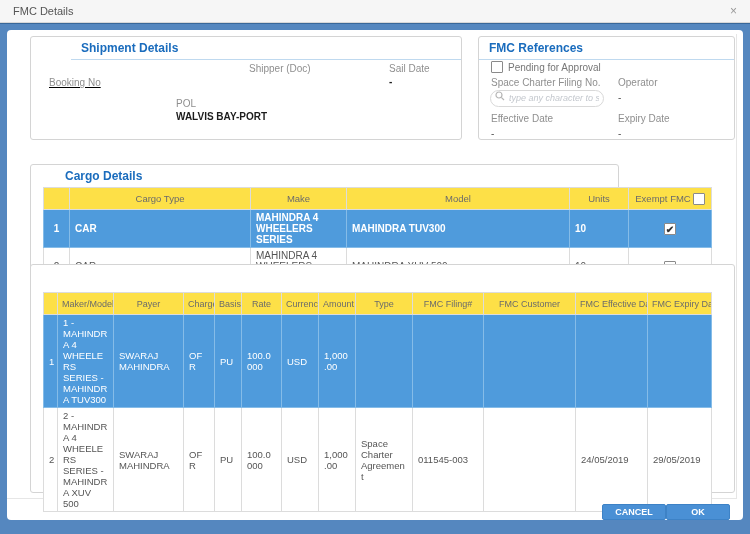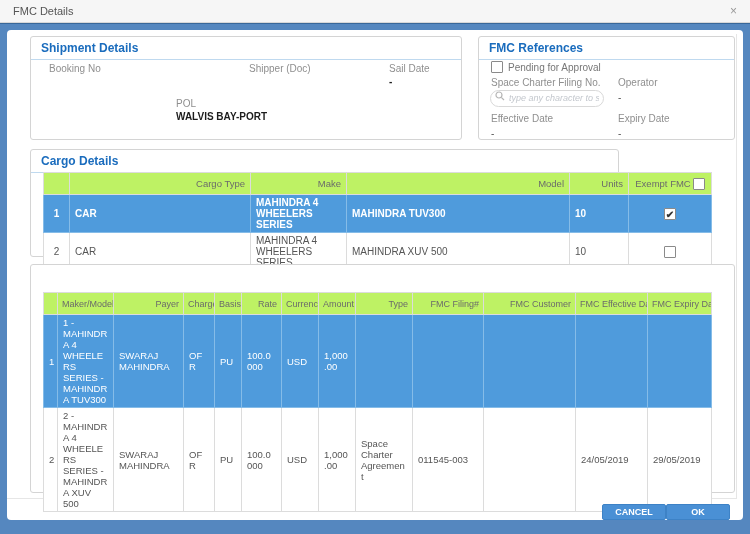--- a/index.html
+++ b/index.html
@@ -26,23 +26,23 @@
   }
   .content-right-line { position:absolute; top:4px; bottom:22px; right:6px; width:0; border-right:1px solid #e6e6e6; }
   .content-bottom-line { position:absolute; top:468px; left:0; right:6px; height:0; border-bottom:1px solid #e6e6e6; }
 
   
   .box { position:absolute; background:#fff; border:1px solid #d4d4d4; border-radius:3px; }
   .box-heading {
     font-size:12px; font-weight:bold; color:#1a6cbd;
     padding:4px 10px 4px 10px; border-bottom:1px solid #bfd9ef;
   }
-  #box-shipment { left:23px; top:6px;  width:432px; height:104px; }
+  #box-shipment { left:23px; top:6px;  width:432px; height:104px;padding-left:40px; }
   #box-fmcref   { left:471px; top:6px; width:257px; height:104px; }
-  #box-cargo    { left:23px; top:119px; width:589px; height:108px; }
+  #box-cargo    { left:23px; top:134px; width:589px; height:108px;padding-left:24px; }
   #box-filing   { left:23px; top:234px; width:705px; height:229px; }
 
   
   .fld { position:absolute; }
   .fld .lbl { font-size:10px; color:#8f8f8f; white-space:nowrap; }
   .fld .val { font-size:10px; color:#1c1c1c; font-weight:bold; margin-top:2px; white-space:nowrap; }
   .fld .val-plain { font-size:10px; color:#555; margin-top:4px; }
 
   
   .cb {
@@ -60,21 +60,21 @@
     padding:0 4px 0 18px; font-size:9px; color:#555; outline:none;
     font-family:"Liberation Sans", sans-serif;
   }
   .search-wrap input::placeholder { color:#c3c7cd; font-style:italic; }
   .search-wrap svg { position:absolute; left:5px; top:3.5px; }
 
   
   table { border-collapse:collapse; table-layout:fixed; position:absolute; background:#fff; }
   th, td { border:1px solid #dcdcdc; font-weight:normal; overflow:hidden; }
   th {
-    background:#bef264; color:#6b6b6b; text-align:right; font-size:9.5px;
+    background:#fde047; color:#6b6b6b; text-align:center; font-size:9.5px;
     padding:2px 5px; white-space:nowrap; height:22px;
   }
   td { font-size:9.5px; color:#555; padding:2px 5px; vertical-align:middle; word-wrap:break-word; }
   tr.sel td { background:#4f9bdc; color:#ffffff; border-color:#85bce8; }
   #cargo-table { left:12px; top:22px; width:668px; }
   #cargo-table td { font-size:10px; }
   #cargo-table tr.sel td { font-weight:bold; }
   #cargo-table tr.r1 { height:33px; }
   #cargo-table tr.r2 { height:28px; }
   #filing-table { left:12px; top:27px; width:668px; }
@@ -100,21 +100,21 @@
   <span class="close">×</span>
 </div>
 
 <div class="frame">
   <div class="dialog">
     <div class="content-right-line"></div>
     <div class="content-bottom-line"></div>
 
     <div class="box" id="box-shipment">
       <div class="box-heading">Shipment Details</div>
-      <div class="fld" style="left:18px; top:26px;">
+      <div class="fld" style="left:18px; top:40px;text-decoration:underline;">
         <div class="lbl">Booking No</div>
         <div class="val"></div>
       </div>
       <div class="fld" style="left:218px; top:26px;">
         <div class="lbl">Shipper (Doc)</div>
         <div class="val"></div>
       </div>
       <div class="fld" style="left:358px; top:26px;">
         <div class="lbl">Sail Date</div>
         <div class="val">-</div>

